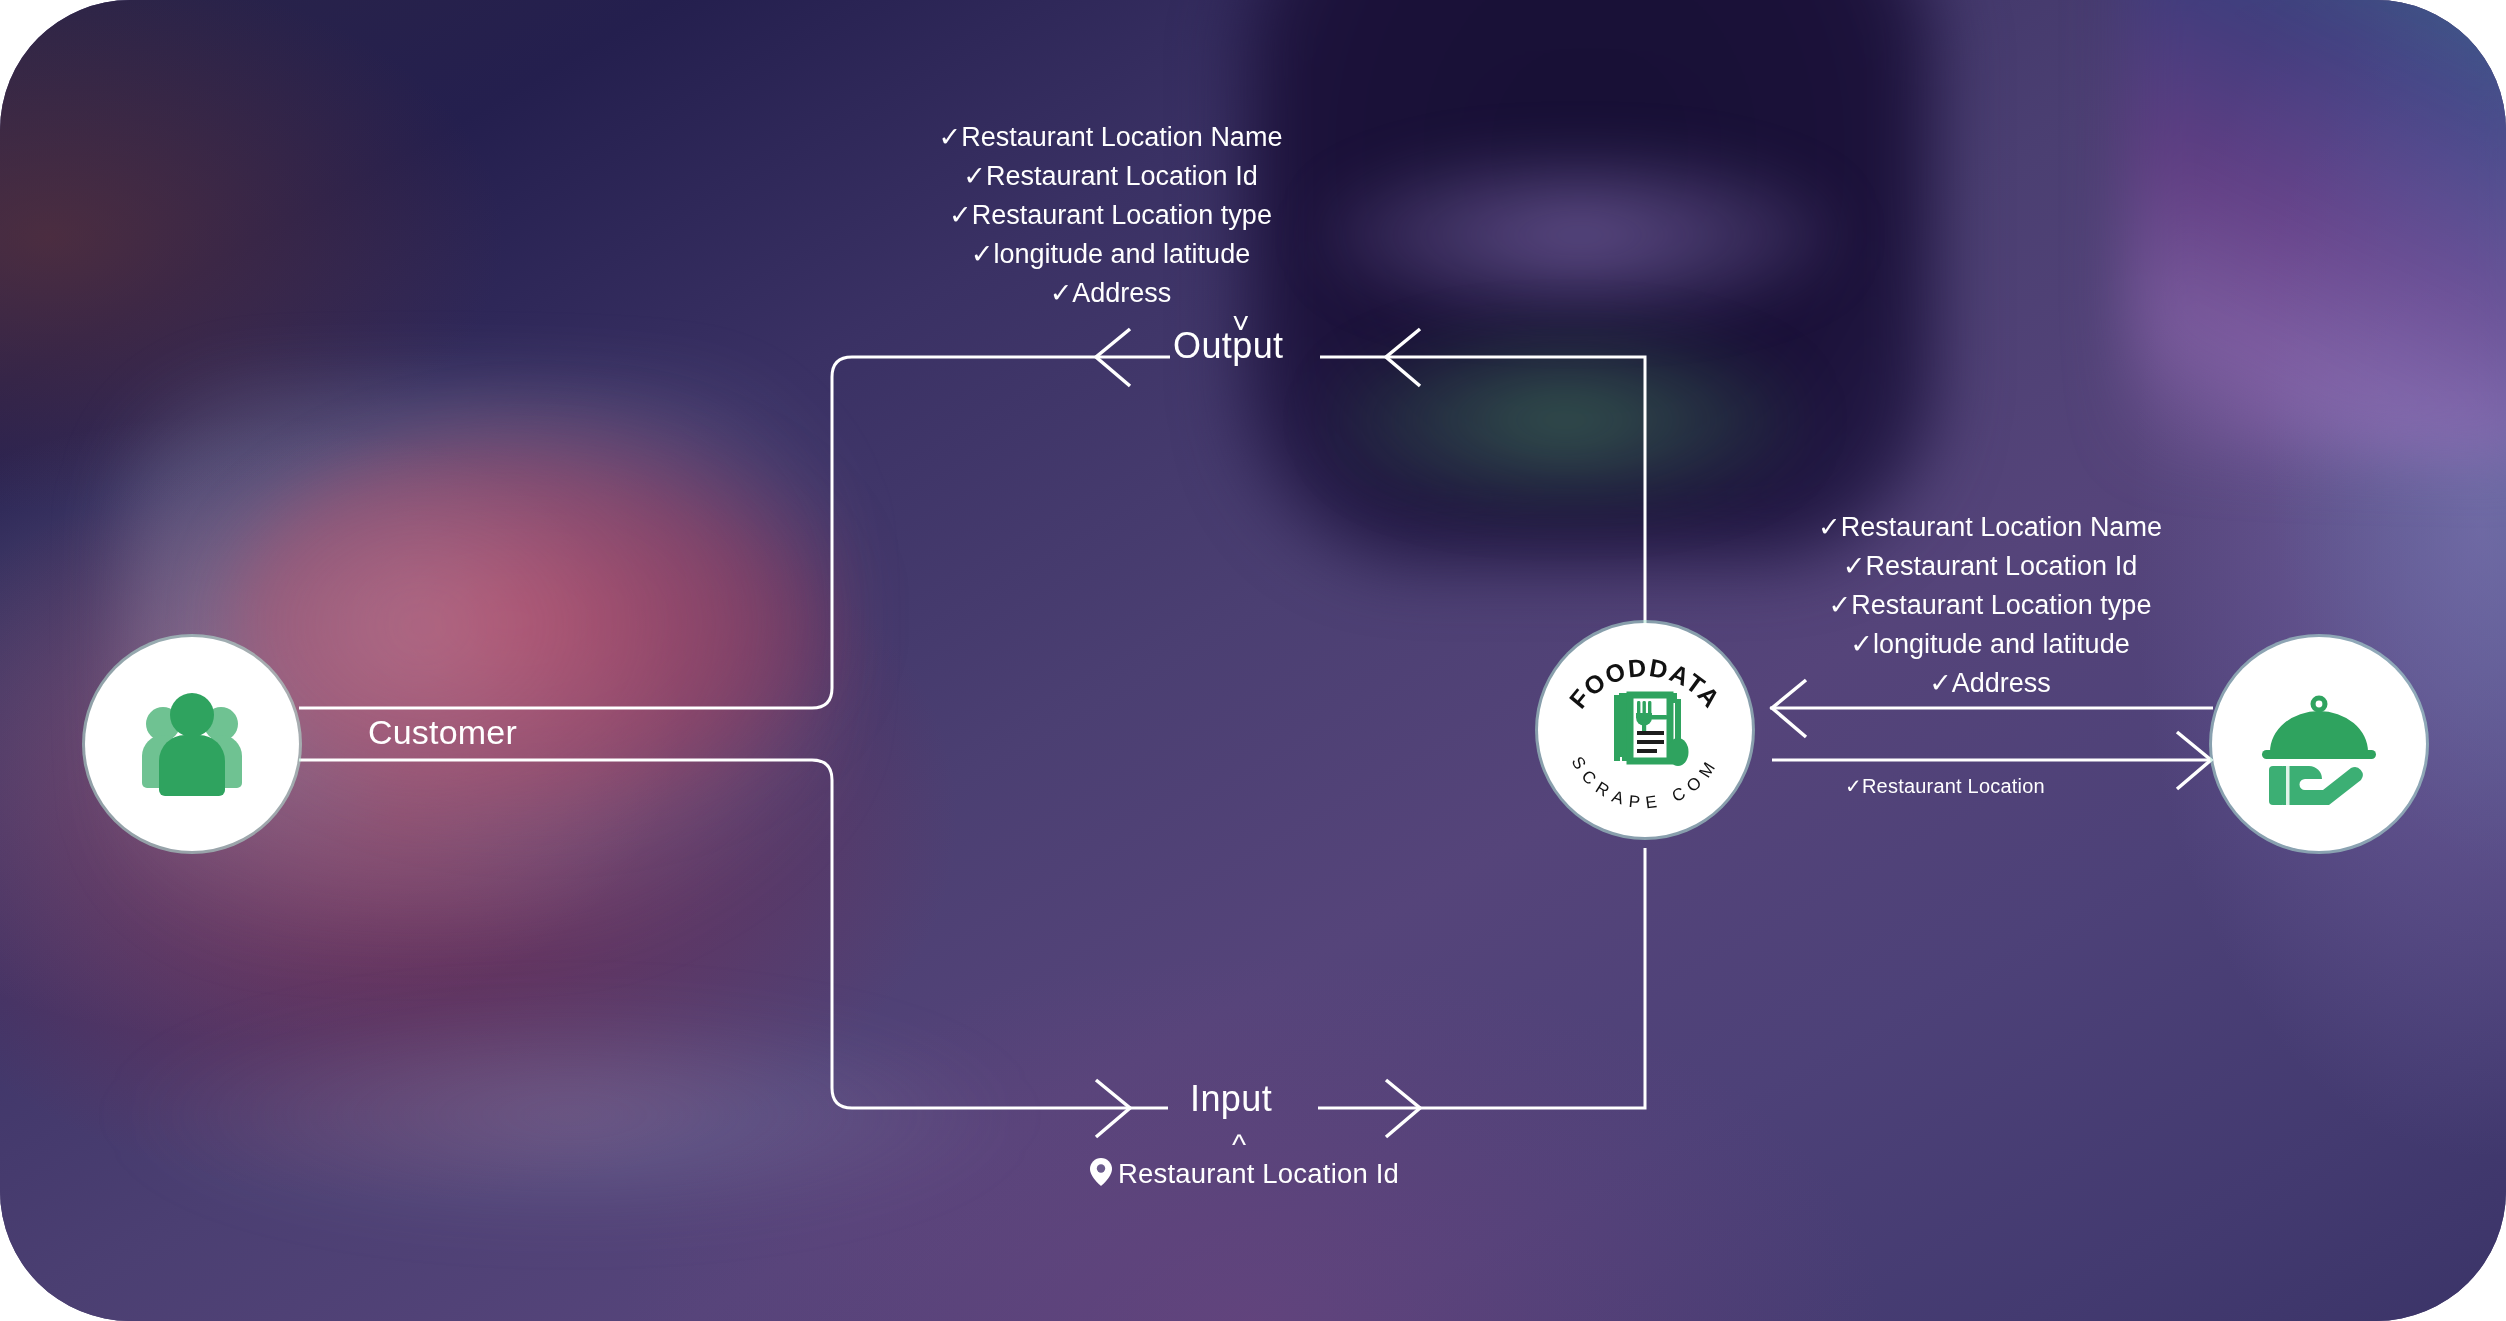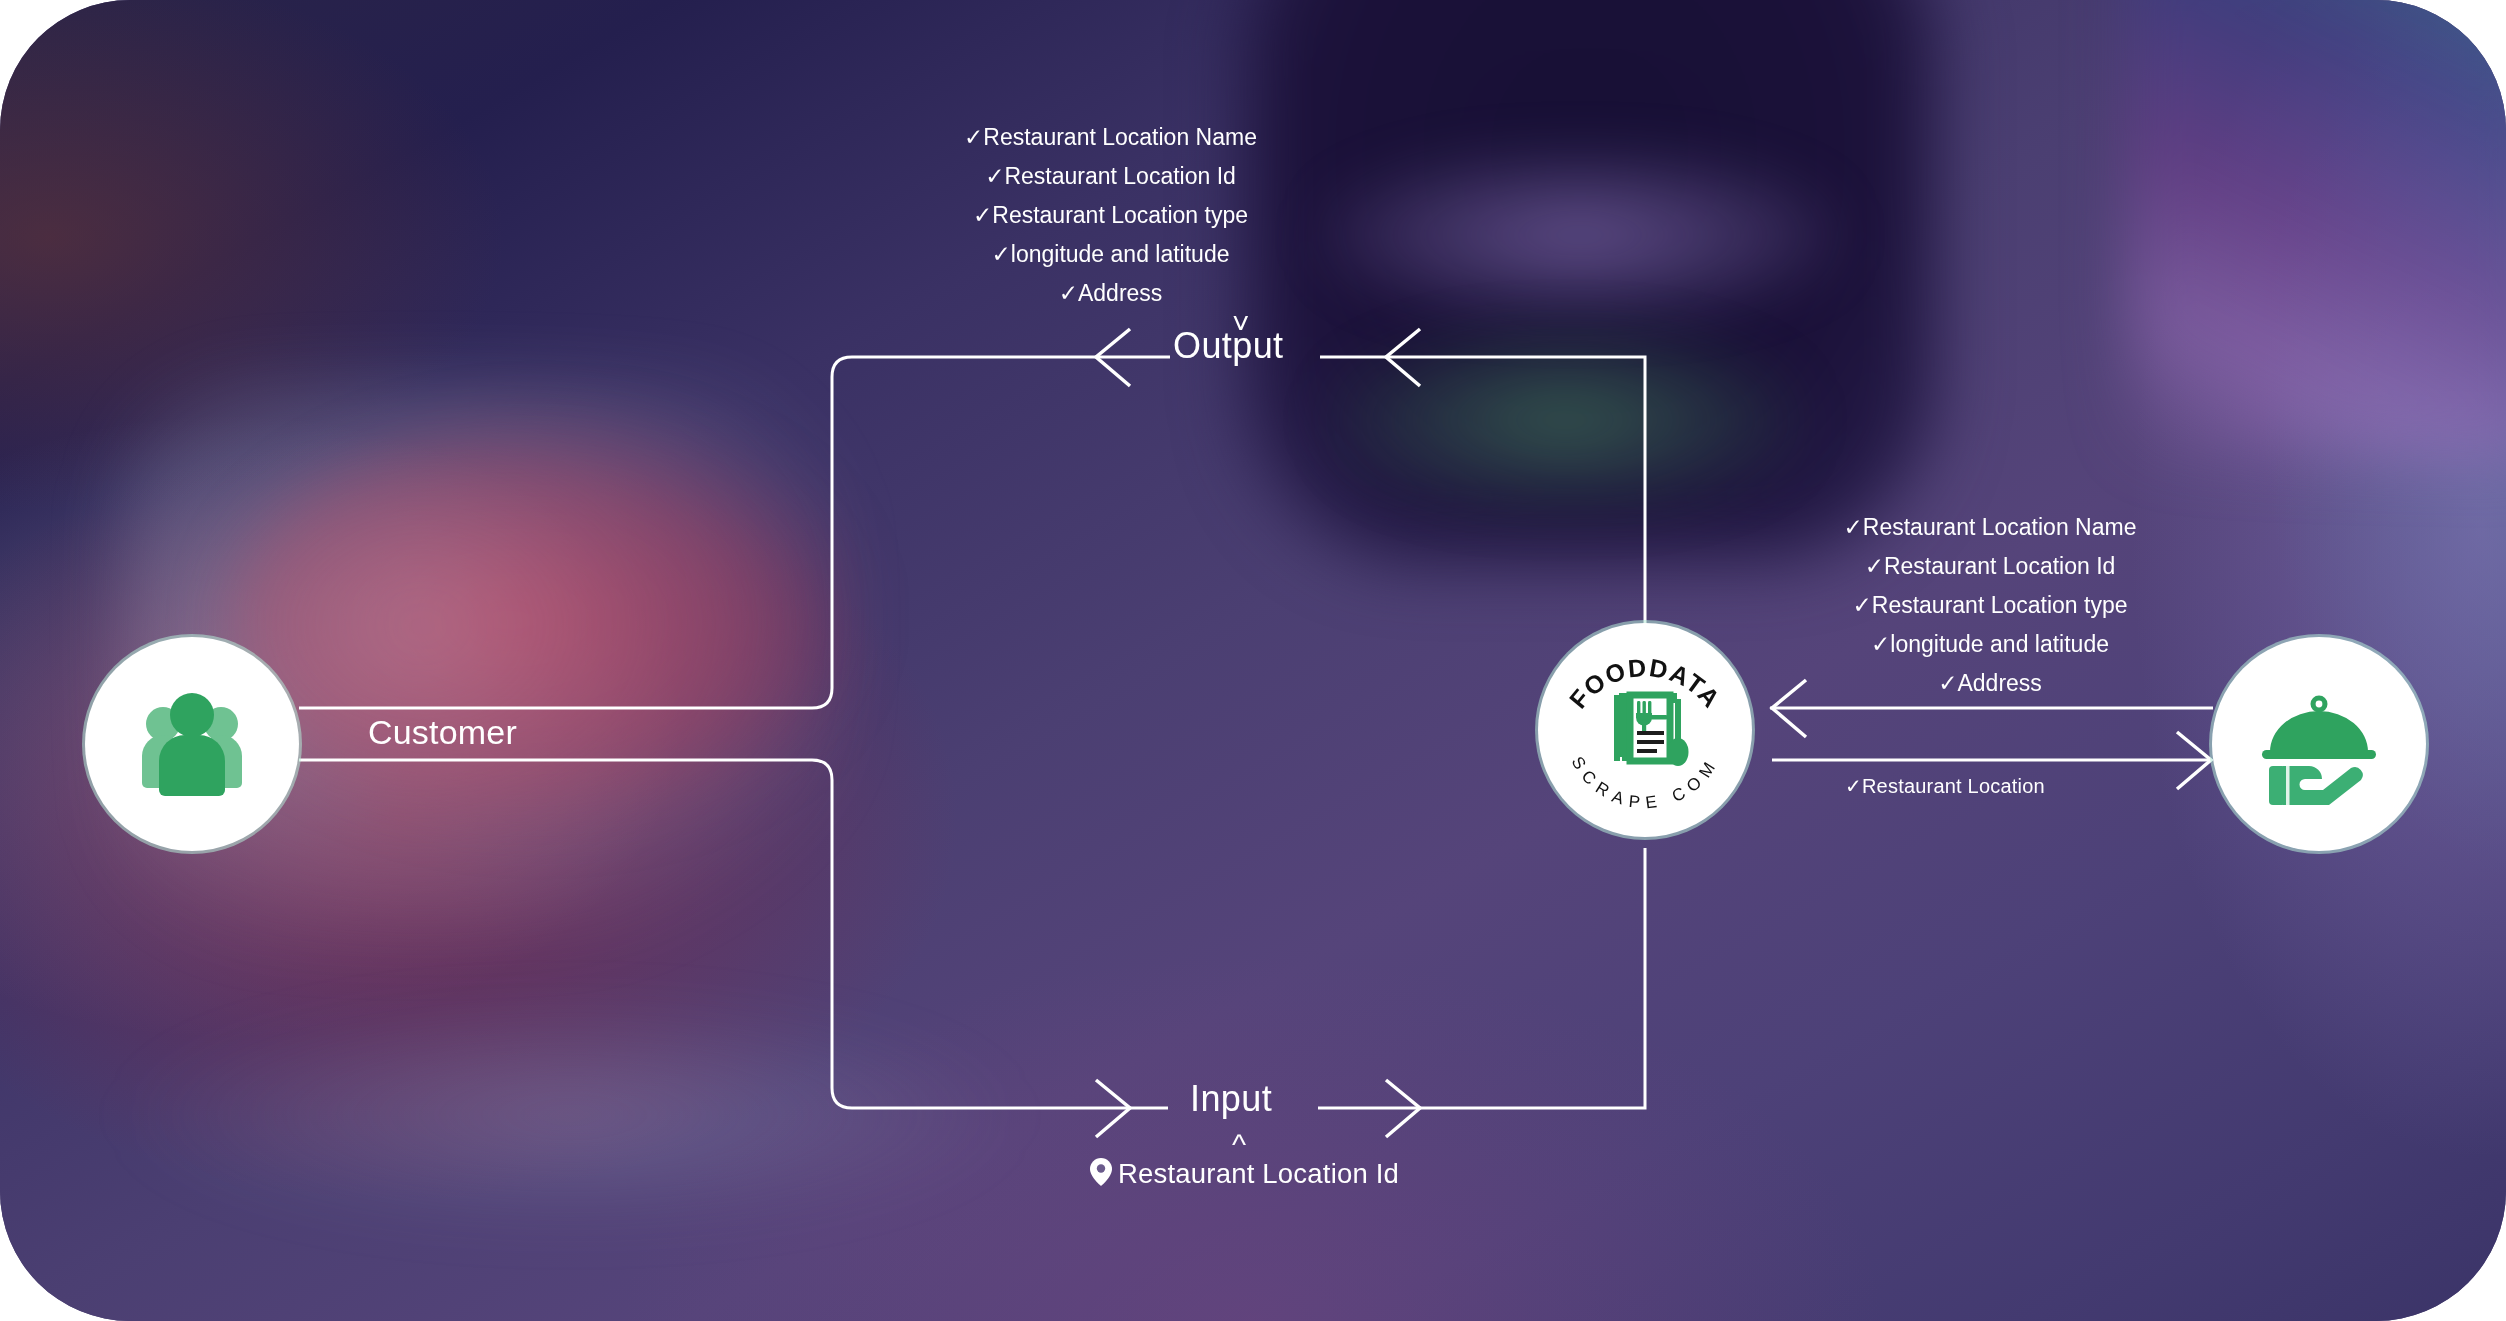--- a/index.html
+++ b/index.html
@@ -152,21 +152,21 @@
     font-weight: 400;
     letter-spacing: 0.2px;
     white-space: nowrap;
   }
   .title-lbl {
     font-size: 36px;
     font-weight: 400;
     letter-spacing: 0.4px;
   }
   .list-line {
-    font-size: 23px;
+    font-size: 27px;
     line-height: 39px;
     color: #ffffff;
     white-space: nowrap;
   }
   .list-block { position: absolute; }
 
   #list-output-top { left: 878px; top: 118px; width: 465px; text-align: center; }
   #list-output-right { left: 1785px; top: 508px; width: 410px; text-align: center; }
 
   #label-output { left: 1173px; top: 325px; }

